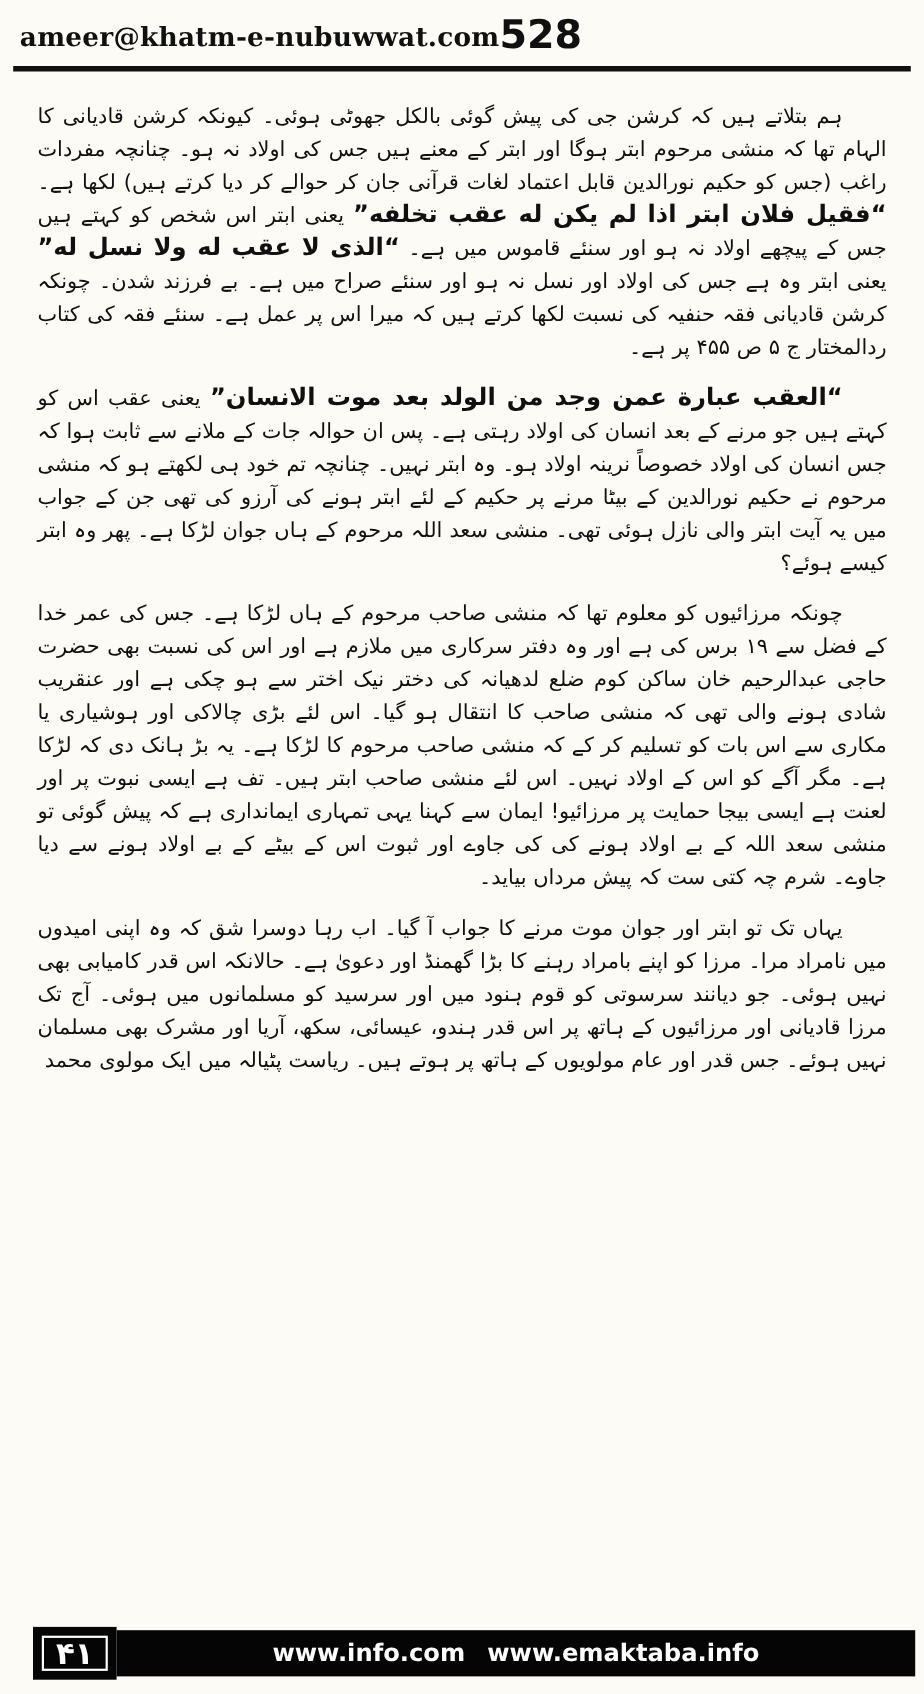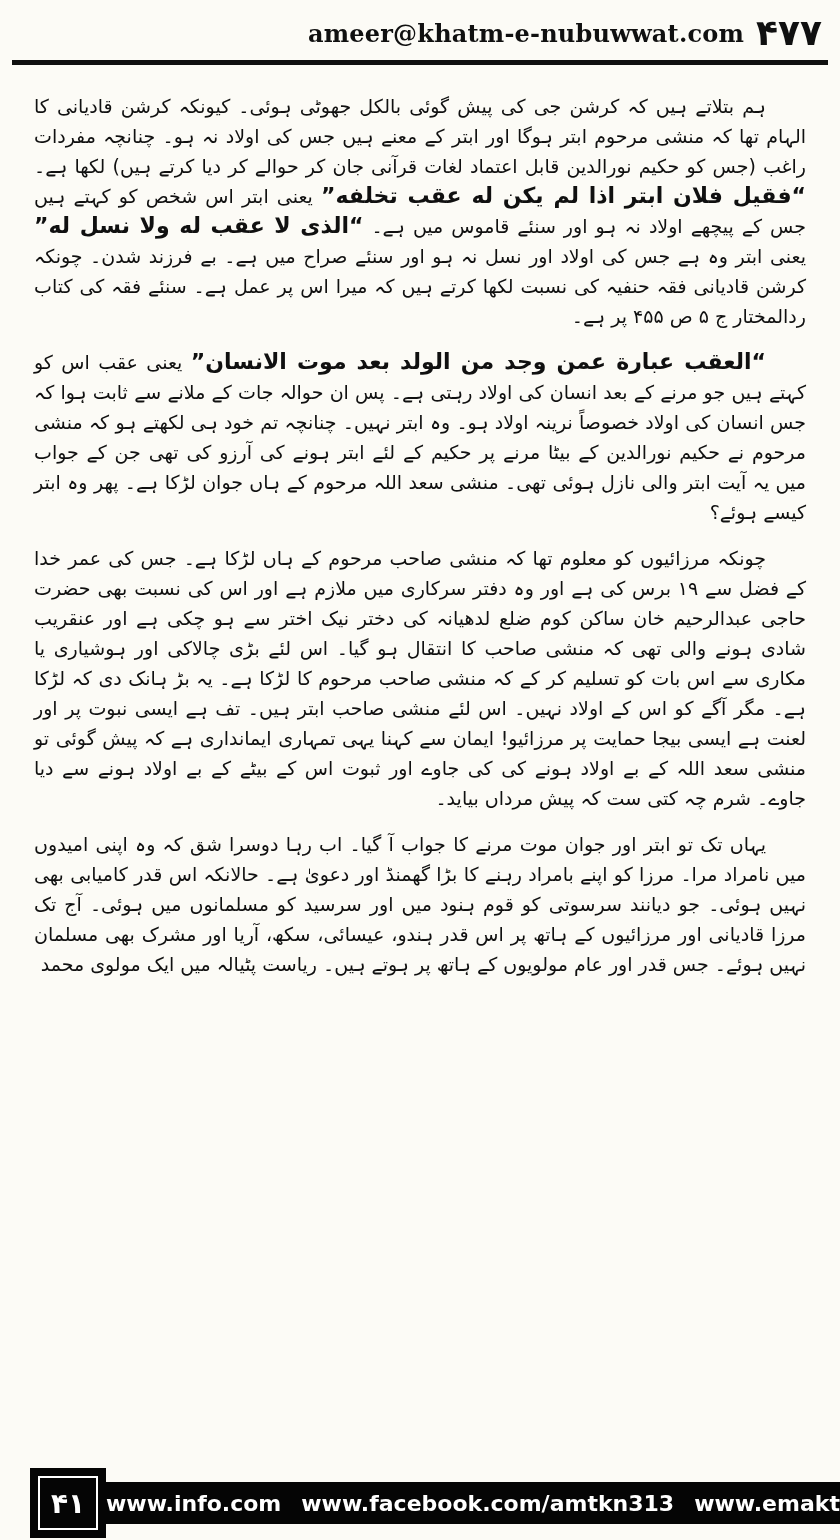--- a/index.html
+++ b/index.html
@@ -12,25 +12,24 @@
     position:relative; overflow:hidden;
   }
   .page {
     width:840px; height:1540px;
     display:flex; flex-direction:column;
     padding:8px 10px 0 10px;
     position:relative;
   }
   
   .header {
-    display:flex; align-items:center; justify-content:flex-end;
+    display:flex; align-items:center; justify-content:flex-start;
     direction:ltr;
     padding:6px 8px 8px 8px;
     min-height:52px;
-    gap:12px;
   }
   .header-email {
     font-family:"DejaVu Serif", serif;
     font-weight:bold; font-size:24px; letter-spacing:0.2px;
   }
   .header-pagenum {
     font-weight:bold; font-size:36px; line-height:1;
     direction:rtl;
   }
   .header-title {
@@ -58,21 +57,21 @@
     font-weight:bold;
     font-size:22px;
   }
   
   .footer {
     position:absolute; left:30px; right:8px; bottom:6px;
     height:62px;
     display:flex; align-items:center;
   }
   .page-box {
-    width:76px; height:70px;
+    width:76px; height:48px;
     background:var(--bar,#050505);
     padding:8px;
     flex:0 0 auto;
     z-index:2;
   }
   .page-box-inner {
     width:100%; height:100%;
     border:2px solid var(--bar_text,#ffffff);
     color:var(--bar_text,#ffffff);
     display:flex; align-items:center; justify-content:center;
@@ -91,36 +90,35 @@
     direction:ltr;
   }
 </style>
 </head>
 <body>
 
 <div class="page">
 
   <header class="header">
     <span class="header-email">ameer@khatm-e-nubuwwat.com</span>
-    <span class="header-pagenum">۴۷۷</span>
+    <span class="header-pagenum">528</span>
   </header>
 
   <div class="header-rule"></div>
 
   <main class="body-text">
       <p class="para"><span class="run">ہم بتلاتے ہیں کہ کرشن جی کی پیش گوئی بالکل جھوٹی ہوئی۔ کیونکہ کرشن قادیانی کا الہام تھا کہ منشی مرحوم ابتر ہوگا اور ابتر کے معنے ہیں جس کی اولاد نہ ہو۔ چنانچہ مفردات راغب (جس کو حکیم نورالدین قابل اعتماد لغات قرآنی جان کر حوالے کر دیا کرتے ہیں) لکھا ہے۔</span> <span class="quote-bold">“فقیل فلان ابتر اذا لم یکن له عقب تخلفه”</span> <span class="run">یعنی ابتر اس شخص کو کہتے ہیں جس کے پیچھے اولاد نہ ہو اور سنئے قاموس میں ہے۔</span> <span class="quote-bold">“الذی لا عقب له ولا نسل له”</span> <span class="run">یعنی ابتر وہ ہے جس کی اولاد اور نسل نہ ہو اور سنئے صراح میں ہے۔ بے فرزند شدن۔ چونکہ کرشن قادیانی فقہ حنفیہ کی نسبت لکھا کرتے ہیں کہ میرا اس پر عمل ہے۔ سنئے فقہ کی کتاب ردالمختار ج ۵ ص ۴۵۵ پر ہے۔</span> </p>
       <p class="para"><span class="quote-bold">“العقب عبارة عمن وجد من الولد بعد موت الانسان”</span> <span class="run">یعنی عقب اس کو کہتے ہیں جو مرنے کے بعد انسان کی اولاد رہتی ہے۔ پس ان حوالہ جات کے ملانے سے ثابت ہوا کہ جس انسان کی اولاد خصوصاً نرینہ اولاد ہو۔ وہ ابتر نہیں۔ چنانچہ تم خود ہی لکھتے ہو کہ منشی مرحوم نے حکیم نورالدین کے بیٹا مرنے پر حکیم کے لئے ابتر ہونے کی آرزو کی تھی جن کے جواب میں یہ آیت ابتر والی نازل ہوئی تھی۔ منشی سعد اللہ مرحوم کے ہاں جوان لڑکا ہے۔ پھر وہ ابتر کیسے ہوئے؟</span> </p>
       <p class="para"><span class="run">چونکہ مرزائیوں کو معلوم تھا کہ منشی صاحب مرحوم کے ہاں لڑکا ہے۔ جس کی عمر خدا کے فضل سے ۱۹ برس کی ہے اور وہ دفتر سرکاری میں ملازم ہے اور اس کی نسبت بھی حضرت حاجی عبدالرحیم خان ساکن کوم ضلع لدھیانہ کی دختر نیک اختر سے ہو چکی ہے اور عنقریب شادی ہونے والی تھی کہ منشی صاحب کا انتقال ہو گیا۔ اس لئے بڑی چالاکی اور ہوشیاری یا مکاری سے اس بات کو تسلیم کر کے کہ منشی صاحب مرحوم کا لڑکا ہے۔ یہ بڑ ہانک دی کہ لڑکا ہے۔ مگر آگے کو اس کے اولاد نہیں۔ اس لئے منشی صاحب ابتر ہیں۔ تف ہے ایسی نبوت پر اور لعنت ہے ایسی بیجا حمایت پر مرزائیو! ایمان سے کہنا یہی تمہاری ایمانداری ہے کہ پیش گوئی تو منشی سعد اللہ کے بے اولاد ہونے کی کی جاوے اور ثبوت اس کے بیٹے کے بے اولاد ہونے سے دیا جاوے۔ شرم چہ کتی ست کہ پیش مرداں بیاید۔</span> </p>
       <p class="para"><span class="run">یہاں تک تو ابتر اور جوان موت مرنے کا جواب آ گیا۔ اب رہا دوسرا شق کہ وہ اپنی امیدوں میں نامراد مرا۔ مرزا کو اپنے بامراد رہنے کا بڑا گھمنڈ اور دعویٰ ہے۔ حالانکہ اس قدر کامیابی بھی نہیں ہوئی۔ جو دیانند سرسوتی کو قوم ہنود میں اور سرسید کو مسلمانوں میں ہوئی۔ آج تک مرزا قادیانی اور مرزائیوں کے ہاتھ پر اس قدر ہندو، عیسائی، سکھ، آریا اور مشرک بھی مسلمان نہیں ہوئے۔ جس قدر اور عام مولویوں کے ہاتھ پر ہوتے ہیں۔ ریاست پٹیالہ میں ایک مولوی محمد</span> </p>
     </main>
 
   <footer class="footer">
     <div class="page-box">
       <div class="page-box-inner">۴۱</div>
     </div>
     <div class="footer-bar">
       <span>www.info.com</span>
-      <span>www.facebook.com/amtkn313</span>
       <span>www.emaktaba.info</span>
     </div>
   </footer>
 
 </div>
 
 </body></html>

